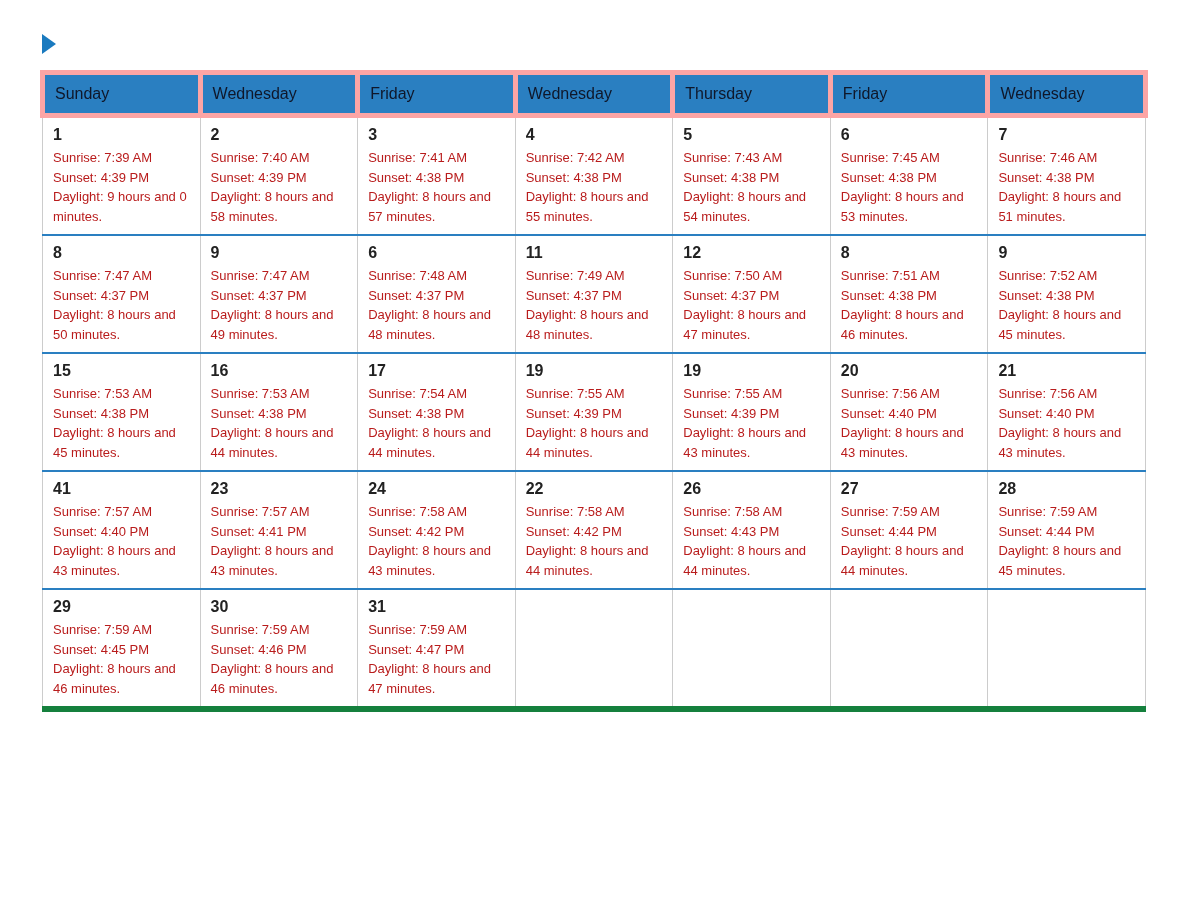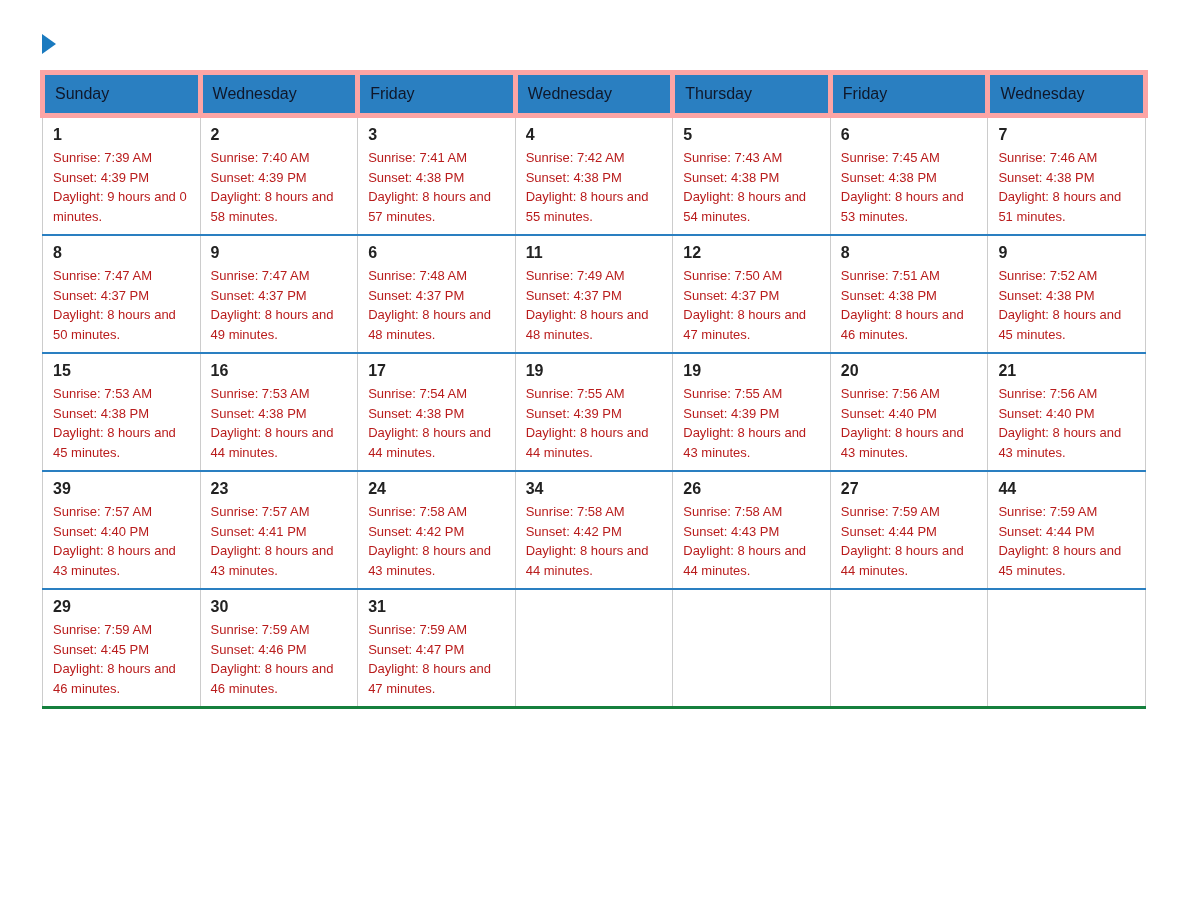--- a/index.html
+++ b/index.html
@@ -92,21 +92,21 @@
     }
     .day-info {
       font-size: 13px;
       line-height: 1.5;
       color: #b91c1c;
     }
     tr td {
       border-bottom: 2px solid #2a7fc1;
     }
     tr:last-child td {
-      border-bottom: 3px solid #15803d;
+      border-bottom: 6px solid #15803d;
     }
     .empty-cell {
       background: #fff;
     }
   </style>
 </head>
 <body>
 
 <div class="header">
   <div class="logo">
@@ -220,45 +220,45 @@
           <span class="day-number">20</span>
           <div class="day-info">Sunrise: 7:56 AM<br>Sunset: 4:40 PM<br>Daylight: 8 hours and 43 minutes.</div>
         </td>
         <td>
           <span class="day-number">21</span>
           <div class="day-info">Sunrise: 7:56 AM<br>Sunset: 4:40 PM<br>Daylight: 8 hours and 43 minutes.</div>
         </td>
       </tr>
       <tr>
         <td>
-          <span class="day-number">39</span>
+          <span class="day-number">41</span>
           <div class="day-info">Sunrise: 7:57 AM<br>Sunset: 4:40 PM<br>Daylight: 8 hours and 43 minutes.</div>
         </td>
         <td>
           <span class="day-number">23</span>
           <div class="day-info">Sunrise: 7:57 AM<br>Sunset: 4:41 PM<br>Daylight: 8 hours and 43 minutes.</div>
         </td>
         <td>
           <span class="day-number">24</span>
           <div class="day-info">Sunrise: 7:58 AM<br>Sunset: 4:42 PM<br>Daylight: 8 hours and 43 minutes.</div>
         </td>
         <td>
-          <span class="day-number">34</span>
+          <span class="day-number">22</span>
           <div class="day-info">Sunrise: 7:58 AM<br>Sunset: 4:42 PM<br>Daylight: 8 hours and 44 minutes.</div>
         </td>
         <td>
           <span class="day-number">26</span>
           <div class="day-info">Sunrise: 7:58 AM<br>Sunset: 4:43 PM<br>Daylight: 8 hours and 44 minutes.</div>
         </td>
         <td>
           <span class="day-number">27</span>
           <div class="day-info">Sunrise: 7:59 AM<br>Sunset: 4:44 PM<br>Daylight: 8 hours and 44 minutes.</div>
         </td>
         <td>
-          <span class="day-number">44</span>
+          <span class="day-number">28</span>
           <div class="day-info">Sunrise: 7:59 AM<br>Sunset: 4:44 PM<br>Daylight: 8 hours and 45 minutes.</div>
         </td>
       </tr>
       <tr>
         <td>
           <span class="day-number">29</span>
           <div class="day-info">Sunrise: 7:59 AM<br>Sunset: 4:45 PM<br>Daylight: 8 hours and 46 minutes.</div>
         </td>
         <td>
           <span class="day-number">30</span>

